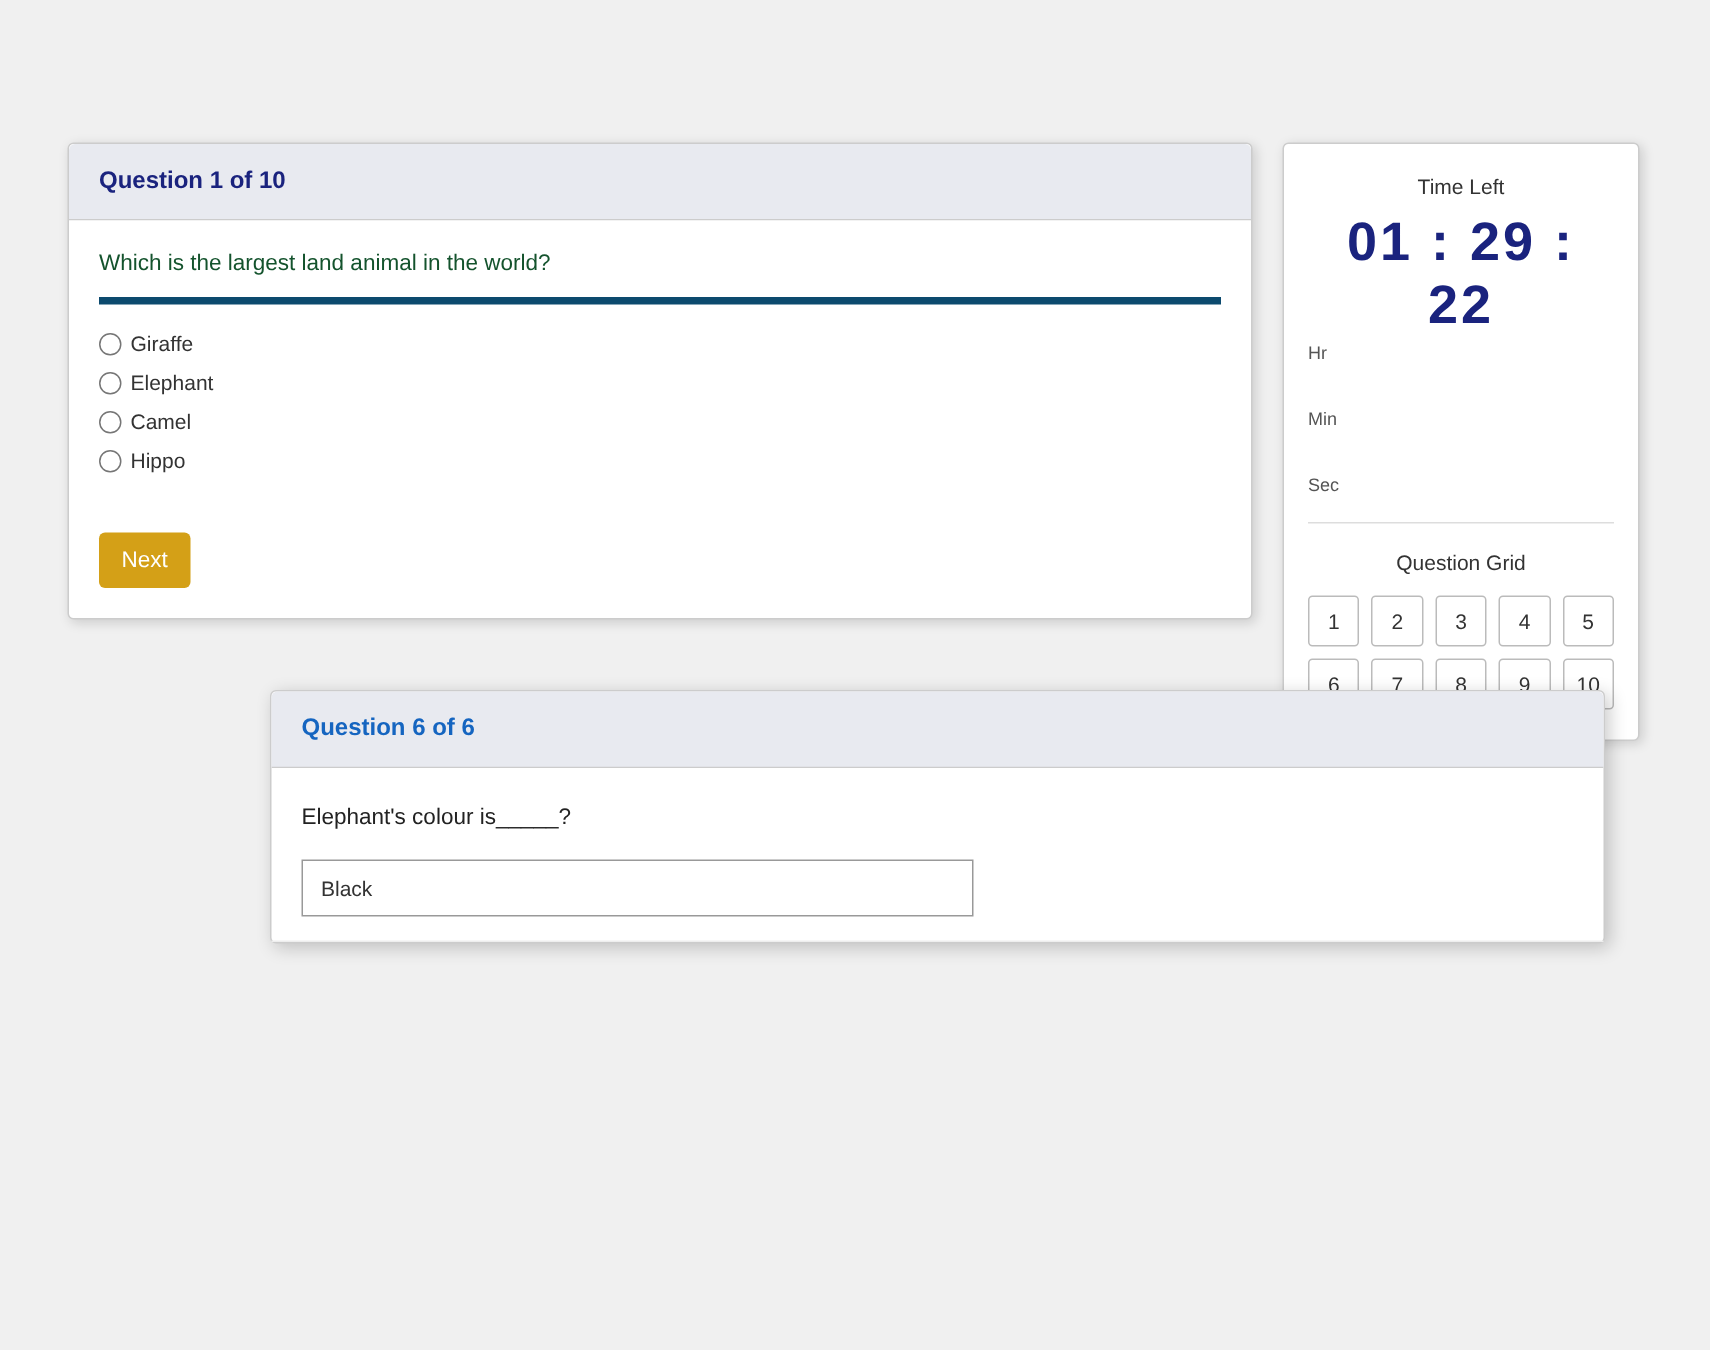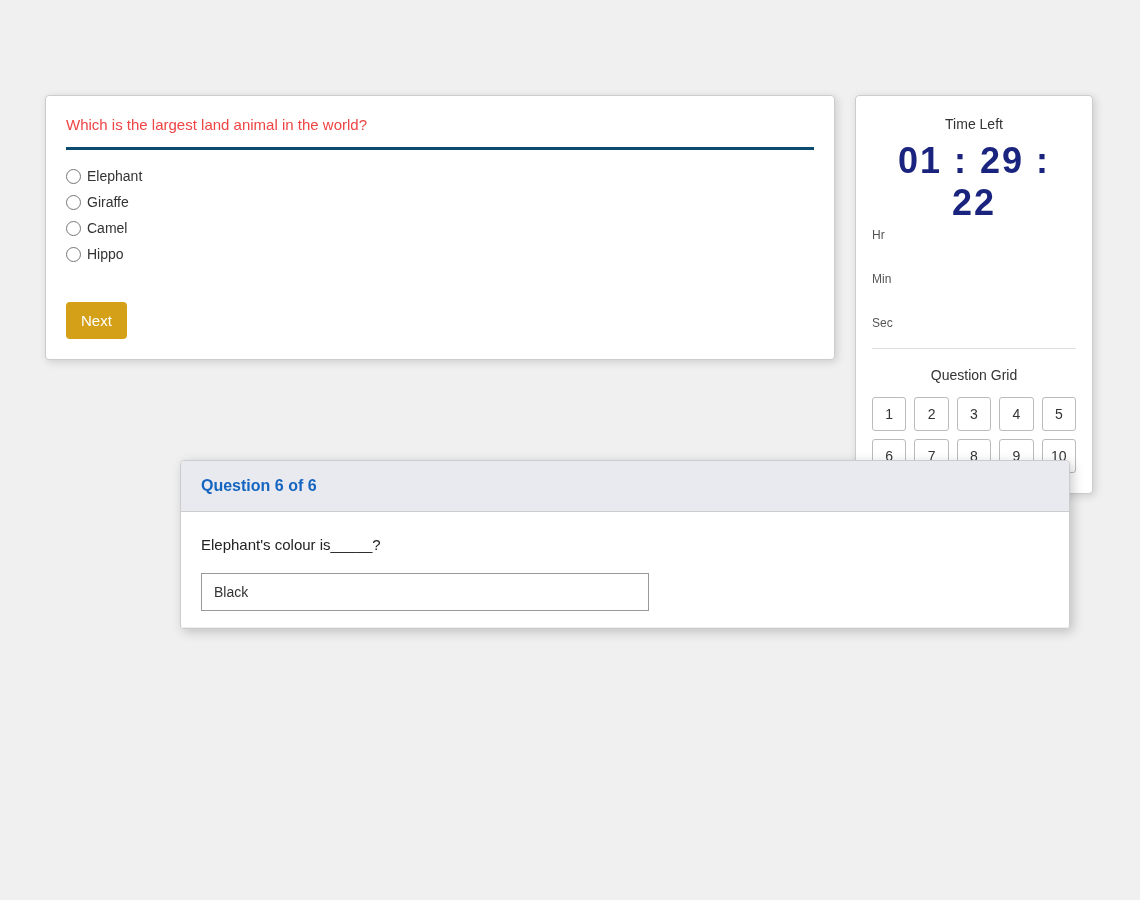--- a/index.html
+++ b/index.html
@@ -35,24 +35,24 @@
       border-bottom: 1px solid #ccc;
       border-radius: 4px 4px 0 0;
     }
 
     .quiz-card-1 .question-body {
       padding: 20px 20px 10px 20px;
     }
 
     .quiz-card-1 .question-text {
       font-size: 15px;
-      color: #ef4444;
+      color: #14532d;
       margin-bottom: 18px;
       padding-bottom: 14px;
-      border-bottom: 3px solid #0c4a6e;
+      border-bottom: 5px solid #0c4a6e;
     }
 
     .quiz-card-1 .options {
       display: flex;
       flex-direction: column;
       gap: 10px;
       margin-bottom: 16px;
     }
 
     .quiz-card-1 .option-label {
@@ -205,30 +205,33 @@
       font-size: 15px;
       border-radius: 4px;
       cursor: pointer;
       font-weight: 500;
     }
   </style>
 </head>
 <body>
 
 <div class="quiz-card-1">
+  <div class="question-header">
+    <span>Question 1 of 10</span>
+  </div>
   <div class="question-body">
     <div class="question-text">Which is the largest land animal in the world?</div>
     <div class="options">
       <label class="option-label">
         <input type="radio" name="q1" style="">
+        <span>Giraffe</span>
+      </label>
+      <label class="option-label">
+        <input type="radio" name="q1" style="">
         <span>Elephant</span>
-      </label>
-      <label class="option-label">
-        <input type="radio" name="q1" style="">
-        <span>Giraffe</span>
       </label>
       <label class="option-label">
         <input type="radio" name="q1" style="">
         <span>Camel</span>
       </label>
       <label class="option-label">
         <input type="radio" name="q1" style="">
         <span>Hippo</span>
       </label>
     </div>

